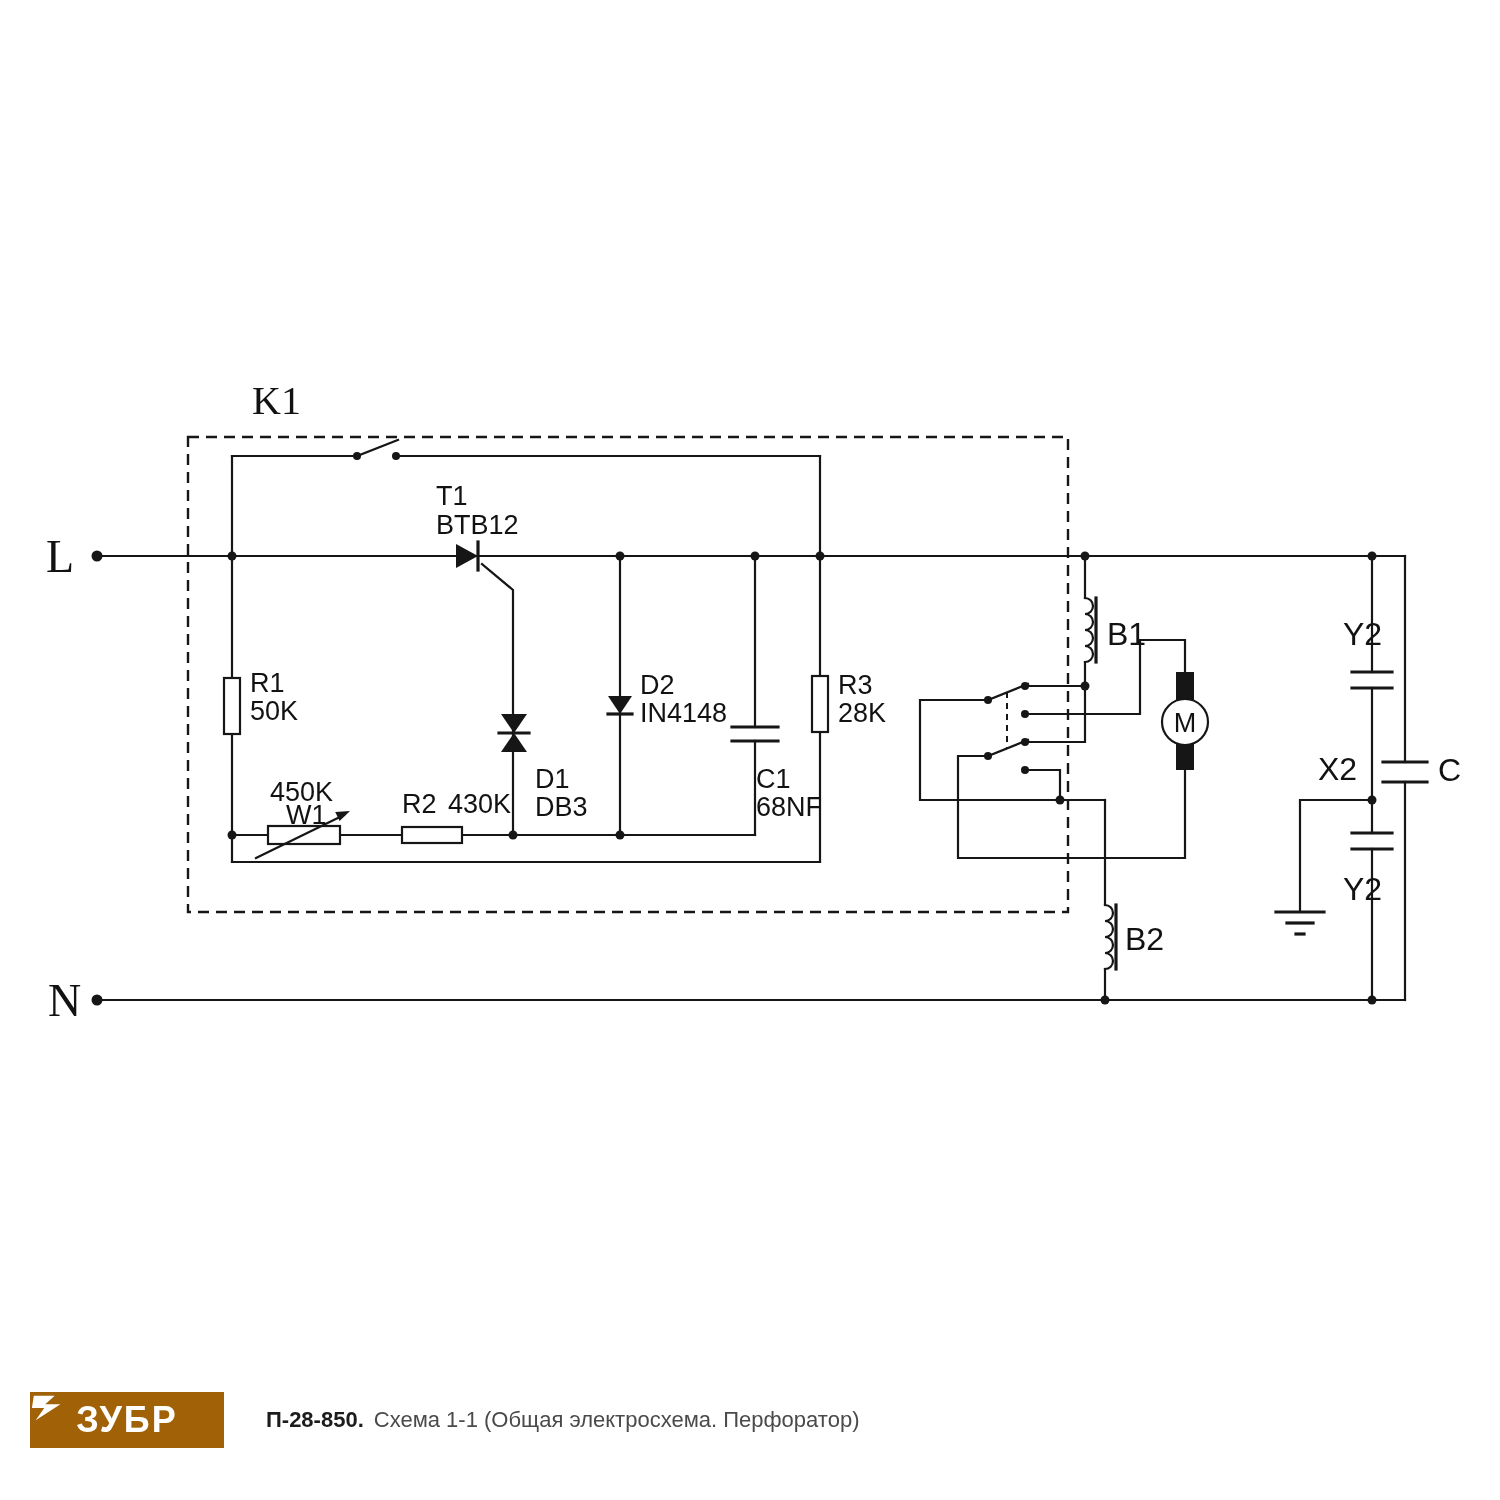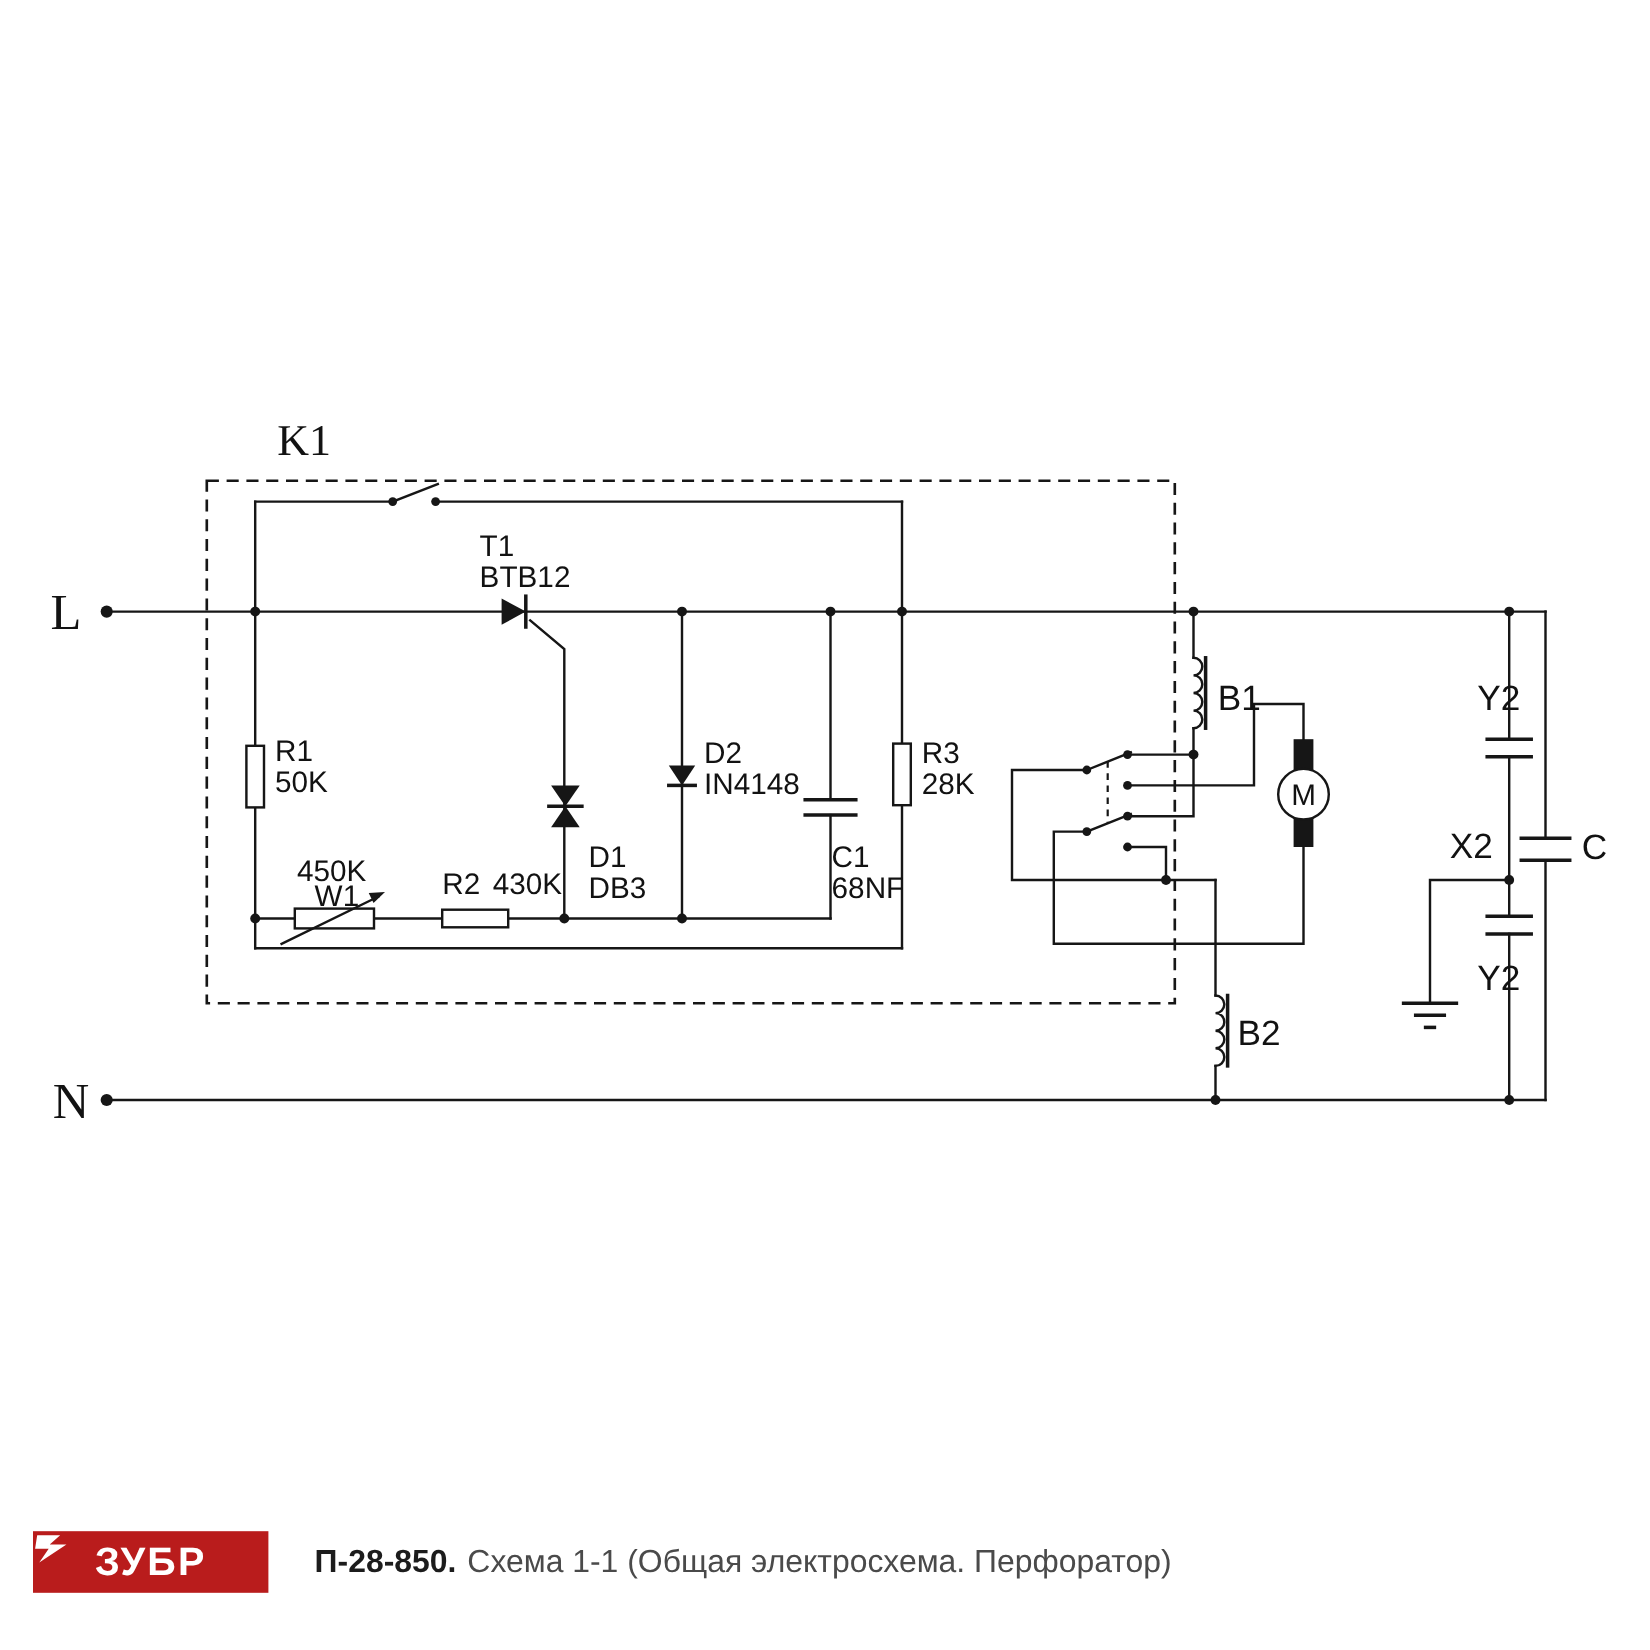--- a/index.html
+++ b/index.html
@@ -11,25 +11,25 @@
   .comp{fill:#ffffff;stroke:#161616;stroke-width:2.2;}
   .fillb{fill:#161616;stroke:none;}
   .dash{stroke:#161616;stroke-width:2.4;fill:none;stroke-dasharray:11 7;}
   .mech{stroke:#161616;stroke-width:2;fill:none;stroke-dasharray:6 5;}
   .lbl{font-family:"Liberation Sans",sans-serif;font-size:27px;fill:#121212;}
   .big{font-family:"Liberation Serif",serif;font-size:46px;fill:#121212;}
   .mod{font-family:"Liberation Serif",serif;font-size:40px;fill:#121212;}
   .cap32{font-family:"Liberation Sans",sans-serif;font-size:32px;fill:#121212;}
   .motor-t{font-family:"Liberation Sans",sans-serif;font-size:27px;fill:#121212;text-anchor:middle;}
   .footer{position:absolute;left:30px;top:1392px;display:flex;align-items:center;gap:42px;}
-  .logo{width:214px;height:56px;background:#b91c1c;display:flex;align-items:center;
+  .logo{width:194px;height:56px;background:#a16207;display:flex;align-items:center;
         justify-content:center;gap:10px;}
   .logo span{color:#ffffff;font-weight:bold;font-size:36px;letter-spacing:2px;
         font-family:"Liberation Sans",sans-serif;}
-  .caption{font-size:29px;color:#4a4a4a;font-family:"Liberation Sans",sans-serif;}
+  .caption{font-size:22px;color:#4a4a4a;font-family:"Liberation Sans",sans-serif;}
   .caption .model{font-weight:bold;color:#1c1c1c;margin-right:10px;}
 </style>
 </head>
 <body>
 
 <div class="page">
 
 <svg width="1500" height="1500" viewBox="0 0 1500 1500">
 
   <g>

